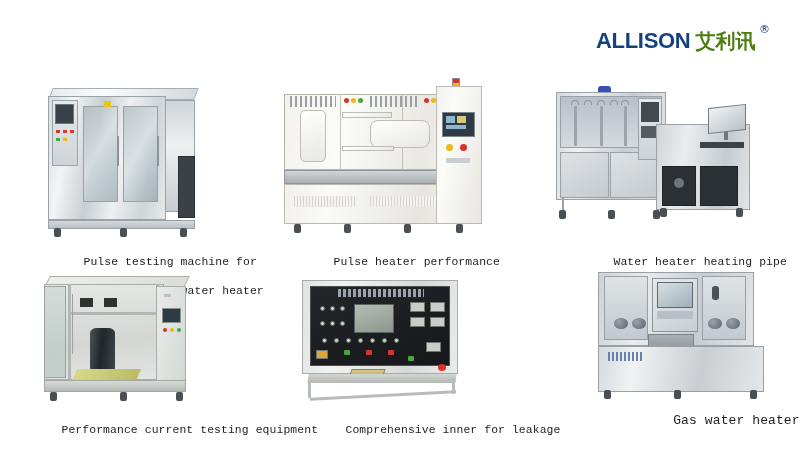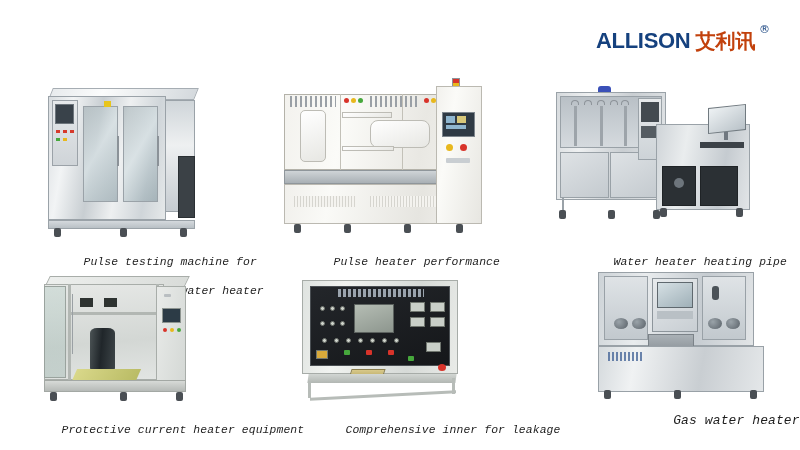--- a/index.html
+++ b/index.html
@@ -24,29 +24,29 @@
   }
   .brand { position: absolute; left: 596px; top: 26px; width: 180px; height: 38px; }
   .brand .blogo {
     font-family: "Liberation Sans", sans-serif;
     font-weight: bold; font-size: 22px; color: #15417e;
     letter-spacing: -0.3px; line-height: 30px; white-space: nowrap;
     font-stretch: condensed; transform: scaleX(.92); transform-origin: left center;
   }
   .brand .bcn {
     font-family: "DejaVu Sans", sans-serif; font-weight: bold;
-    font-size: 20px; color: #c2410c; margin-left: 5px;
+    font-size: 20px; color: #4d7c0f; margin-left: 5px;
   }
   .brand .breg {
     position: absolute; right: 6px; top: -3px;
     font-size: 11px; color: #15417e; font-family: "DejaVu Sans", sans-serif;
   }
 
   
-  .grid { position: absolute; left: 0; top: 78px; width: 648px; height: 372px; font-style: italic; }
+  .grid { position: absolute; left: 0; top: 78px; width: 648px; height: 372px; }
   .cell { position: absolute; }
   .photo { position: absolute; left: 0; top: 0; }
   .caption {
     position: absolute; font-family: "Liberation Mono","DejaVu Sans Mono",monospace;
     font-size: 11.4px; color: #1d1d1d; line-height: 14.5px; letter-spacing: .1px;
     white-space: pre;
   }
   .caption.big { font-size: 13px; line-height: 16.5px; }
 
   
@@ -319,21 +319,21 @@
         <div class="p4-cb" style="left:135px;top:60px;background:#d8332a;"></div>
         <div class="p4-cb" style="left:142px;top:60px;background:#e8b81d;"></div>
         <div class="p4-cb" style="left:149px;top:60px;background:#46a83c;"></div>
         <div class="p4-cb" style="left:136px;top:26px;width:7px;height:3px;border-radius:1px;background:#b9bec1;"></div>
         <div class="p4-base"></div>
         <div class="wheel" style="left:22px;top:124px;"></div>
         <div class="wheel" style="left:92px;top:124px;"></div>
         <div class="wheel" style="left:148px;top:124px;"></div>
       </div>
       <div class="caption" style="left:6px; top:140px;">
-        <span>Protective current heater equipment</span><br>
+        <span>Performance current testing equipment</span><br>
         
       </div>
     </div>
 
     <div class="cell" style="left:282px; top:190px; width:280px; height:182px;">
       <div class="photo" style="width:190px;height:136px;left:6px;">
         <div class="p5-case"></div>
         <div class="p5-panel"></div>
         <div class="p5-title"></div>
         <div class="p5-scr"></div>

